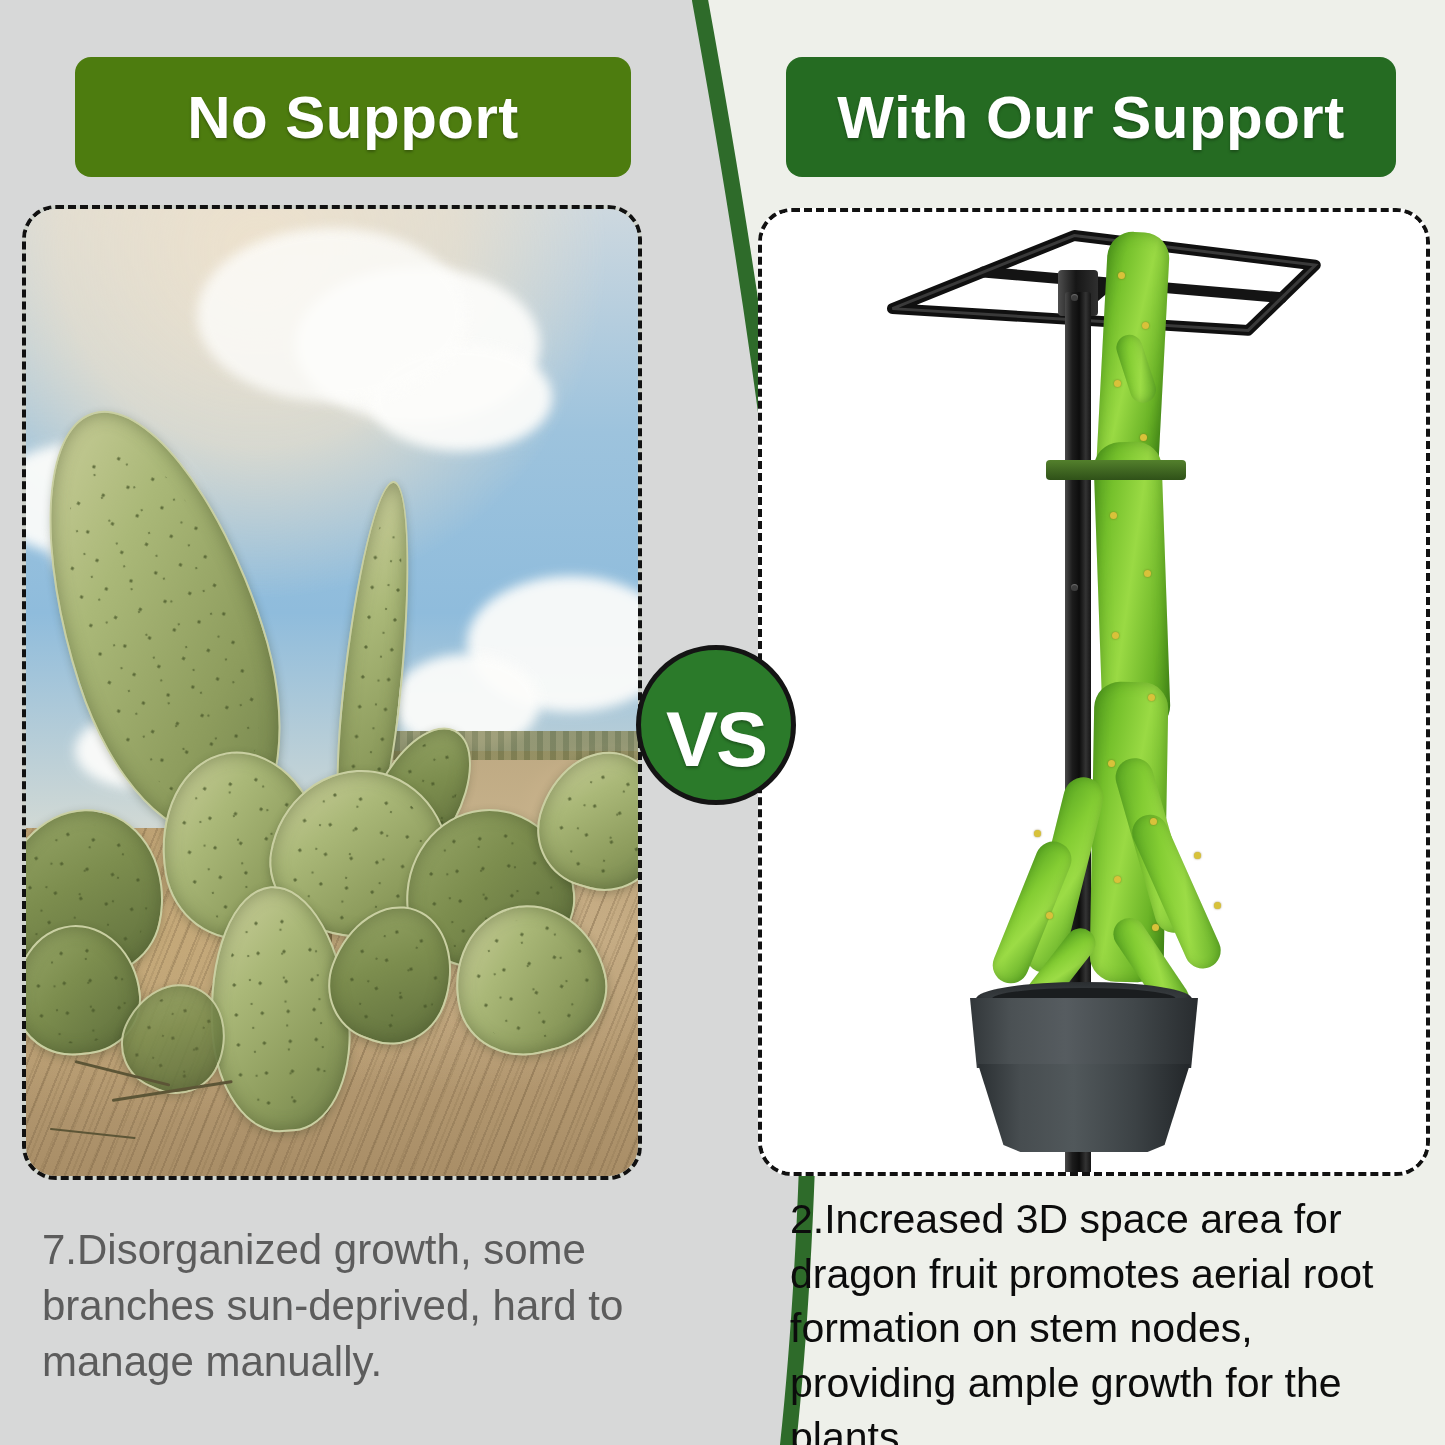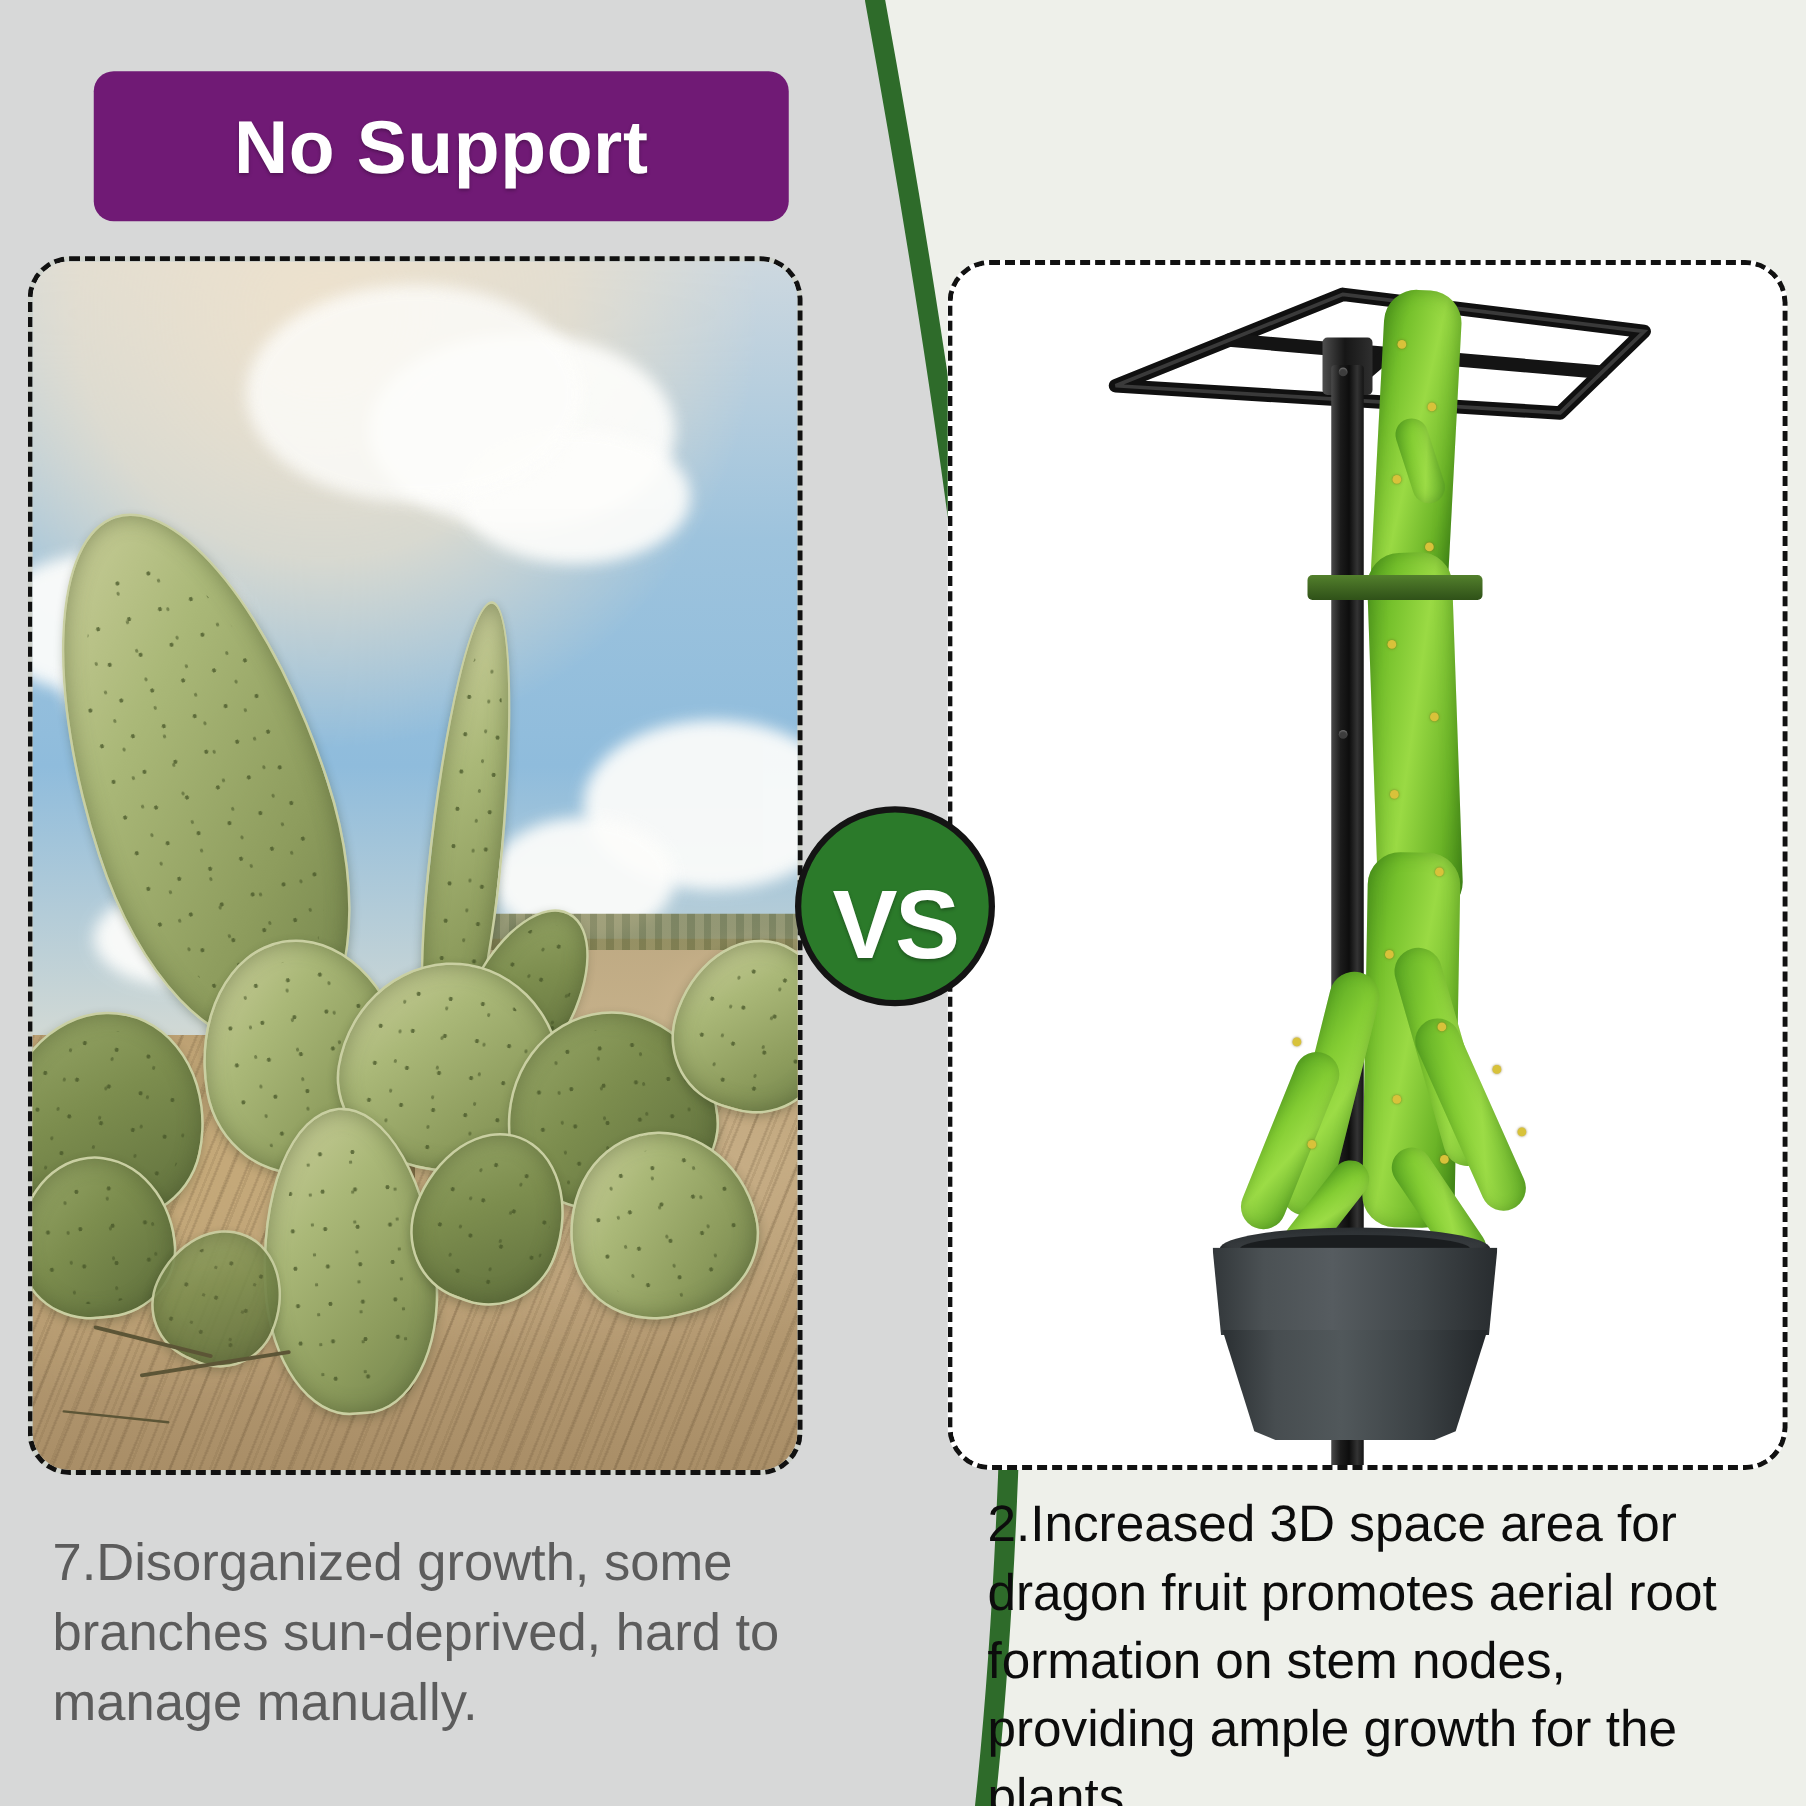--- a/index.html
+++ b/index.html
@@ -25,21 +25,21 @@
   
   .badge{
     position:absolute;height:120px;border-radius:16px;
     display:flex;align-items:center;justify-content:center;
     box-sizing:border-box;
   }
   .badge span{
     font-weight:bold;color:#ffffff;letter-spacing:.5px;
     text-shadow:0 2px 3px rgba(0,0,0,.28);
   }
-  #badge-left{left:75px;top:57px;width:556px;background:#701a75;}
+  #badge-left{left:75px;top:57px;width:556px;background:#4d7c0f;}
   #badge-left span{font-size:60px;}
   #badge-right{left:786px;top:57px;width:610px;background:#256b22;}
   #badge-right span{font-size:60px;}
 
   
   .panel{
     position:absolute;border:4px dashed #111;border-radius:34px;
     box-sizing:border-box;overflow:hidden;
   }
   #panel-left{left:22px;top:205px;width:620px;height:975px;background:#cfd3cc;}
@@ -185,20 +185,23 @@
 
   <div class="bg-left"></div>
   <div class="bg-right"></div>
 
   <svg class="divider-curve" viewBox="0 0 1445 1445">
     <path d="M 700 0 C 760 330, 815 700, 810 1060 C 806 1260, 795 1380, 788 1445" fill="none" stroke="#2e6b2a" stroke-width="16" stroke-linecap="round"></path>
   </svg>
 
   <div class="badge" id="badge-left">
     <span>No Support</span>
+  </div>
+  <div class="badge" id="badge-right">
+    <span>With Our Support</span>
   </div>
 
   <div class="panel" id="panel-left">
     <div class="photo">
       <div class="sky"></div>
 
       <div class="cloud" style="left:-6%;top:24%;width:34%;height:12%;"></div>
       <div class="cloud" style="left:4%;top:30%;width:26%;height:10%;"></div>
       <div class="cloud" style="left:44%;top:6%;width:40%;height:16%;"></div>
       <div class="cloud" style="left:56%;top:14%;width:30%;height:11%;"></div>

